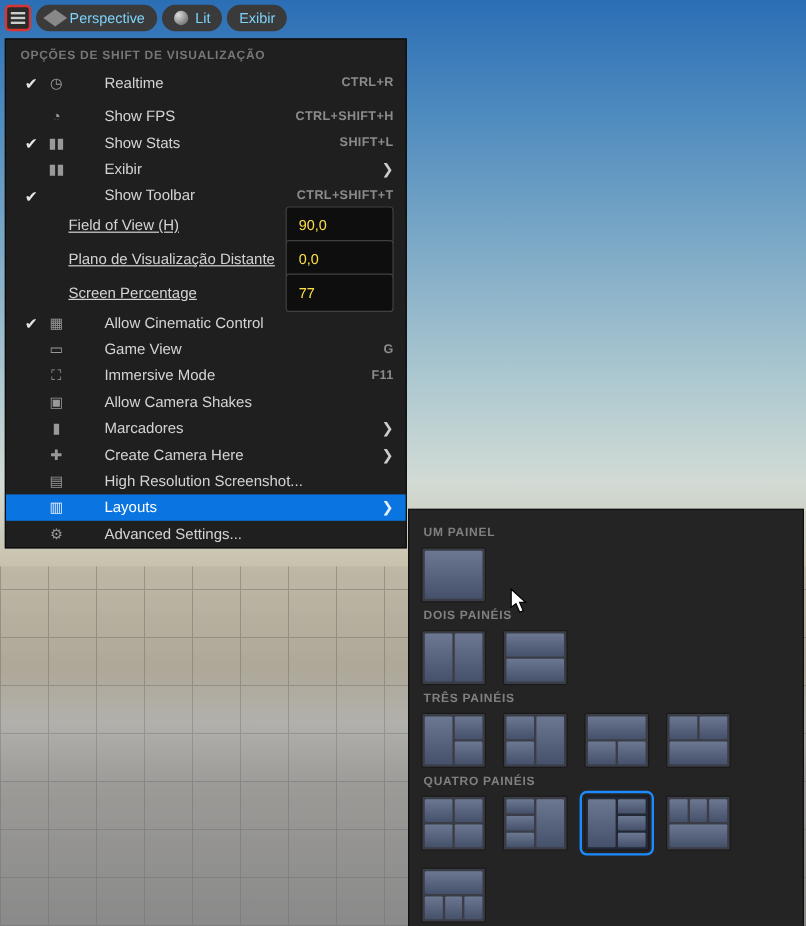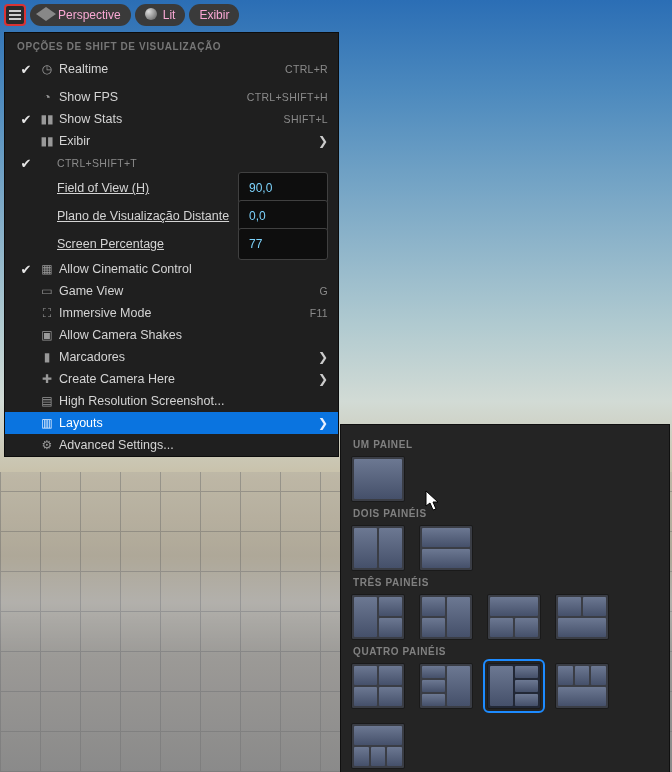--- a/index.html
+++ b/index.html
@@ -26,48 +26,48 @@
   .toolbar {
     position: absolute; top: 4px; left: 4px; display: flex; gap: 4px; align-items: center;
   }
   .hamburger {
     width: 22px; height: 22px; border: 2px solid #d93333; border-radius: 4px;
     display: flex; align-items: center; justify-content: center; cursor: pointer; background:#2a2a2a;
   }
   .hamburger-lines { width: 12px; height: 10px; display:flex; flex-direction:column; justify-content:space-between; }
   .hamburger-lines span { height:2px; background:#ccc; }
   .tbtn {
-    display:flex; gap:6px; background:#3a3a3a; color:#f9a8d4;
+    display:flex; align-items:center; gap:6px; background:#3a3a3a; color:#7dd3fc;
     padding:4px 10px; border-radius:12px; font-size:12px; cursor:pointer;
   }
   .tbtn .cube { width:12px;height:12px;background:#888;transform:rotate(45deg) skew(-10deg,-10deg); }
   .tbtn .sphere { width:12px;height:12px;border-radius:50%;background:radial-gradient(circle at 30% 30%,#ddd,#555); }
 
   
   .menu {
     position:absolute; top:32px; left:4px; width:335px; background:#1f1f1f;
     border:1px solid #0c0c0c; font-size:12.5px; color:#d4d4d4;
   }
   .menu-header { color:#767676; font-size:10px; letter-spacing:.6px; padding:8px 12px 6px; font-weight:600;}
   .row {
     display:flex; align-items:center; padding:4px 10px 4px 10px; height:22px; cursor:pointer;
   }
   .row .check { width:22px; text-align:center; color:#e6e6e6; font-size:13px; }
   .row .icon { width:20px; text-align:center; color:#999; font-size:12px;}
-  .row .label { flex:1; padding-left:2px; }
-  .row .shortcut { color:#8b8b8b; font-size:10.5px; letter-spacing:.3px; }
+  .row .label { flex:1; padding-left:2px;margin-left:28px; }
+  .row .shortcut { color:#8b8b8b; font-size:10.5px; letter-spacing:.3px;font-weight:bold; }
   .row .arrow { color:#ccc; font-size:12px; padding-left:6px;}
   .row.sel { background:#0a74e0; color:#fff; }
   .row.sel .icon,.row.sel .shortcut,.row.sel .arrow { color:#e9f1ff; }
   .sep { height:6px; }
   .inrow { display:flex; align-items:center; padding:4px 10px 4px 52px; height:28px; }
   .inrow .label { flex:1;text-decoration:underline; }
   .inrow input {
     width:90px; background:#0e0e0e; border:1px solid #404040; border-radius:3px;
-    color:#7dd3fc; padding:8px 10px; font-size:12px; text-align:left;
+    color:#fde047; padding:8px 10px; font-size:12px; text-align:left;
   }
 
   
   .submenu {
     position:absolute; top:424px; left:340px; width:330px; background:#242424;
     border:1px solid #101010; padding:8px 10px 12px; color:#cfcfcf;
   }
   .sub-head { color:#808080; font-size:10px; letter-spacing:.6px; margin:6px 0 6px 2px; font-weight:700;}
   .layrow { display:flex; gap:14px; flex-wrap:wrap; margin-bottom:6px;}
   .thumb {
@@ -142,20 +142,21 @@
   <div class="row">
     <span class="check"></span>
     <span class="icon">▮▮</span>
     <span class="label">Exibir</span>
     <span class="arrow">❯</span>
   </div>
 
   <div class="row">
     <span class="check">✔</span>
     <span class="icon"></span>
+    <span class="label">Show Toolbar</span>
     <span class="shortcut">CTRL+SHIFT+T</span>
   </div>
 
   <div class="inrow">
     <span class="label">Field of View (H)</span>
     <input value="90,0" style="">
   </div>
   <div class="inrow">
     <span class="label">Plano de Visualização Distante</span>
     <input value="0,0" style="">

